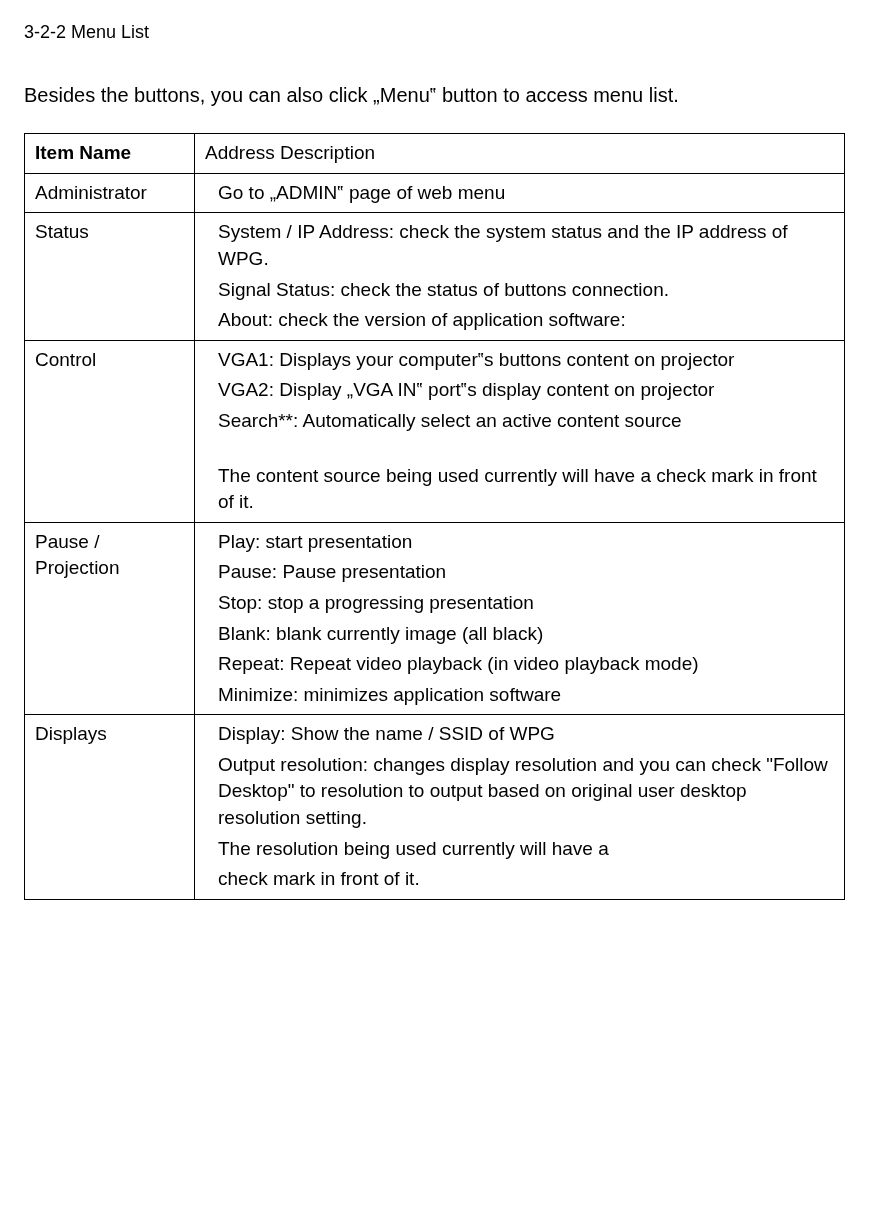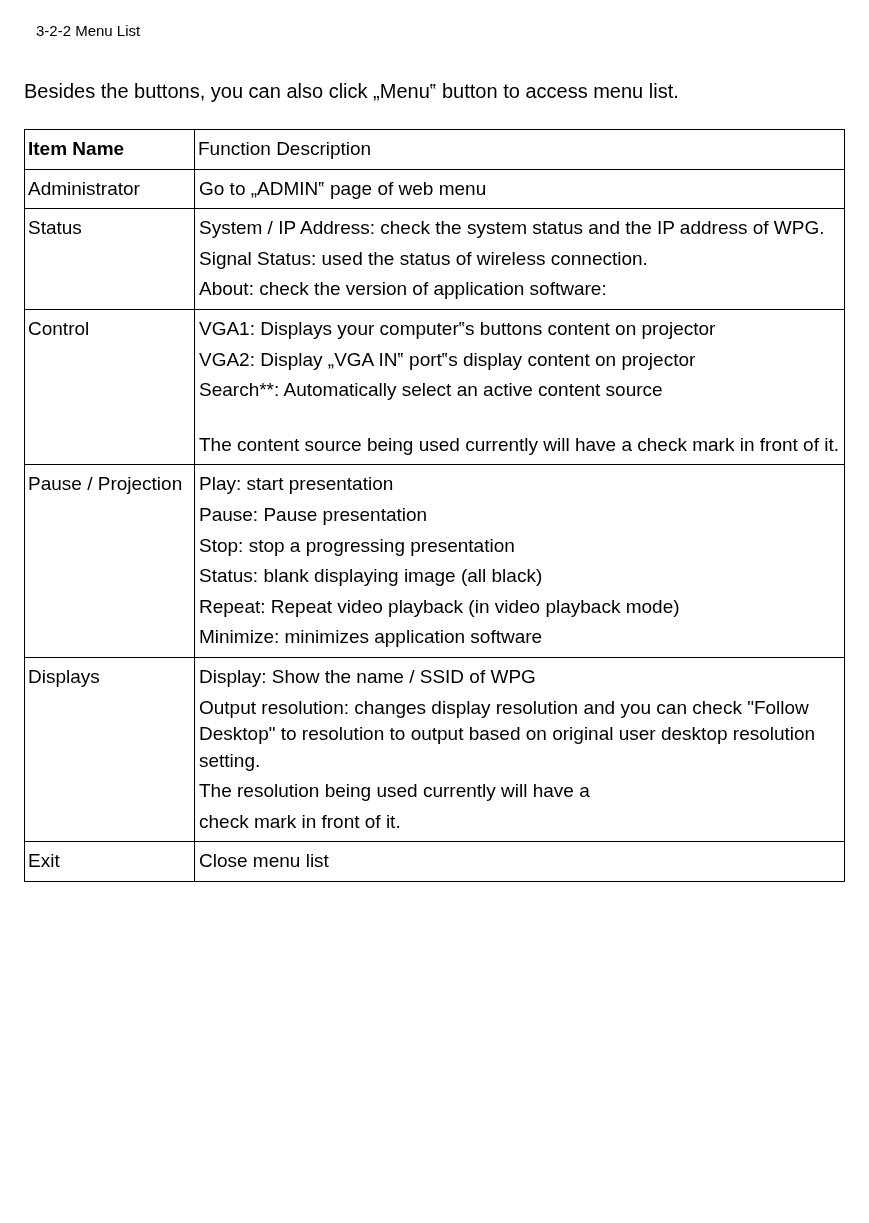--- a/index.html
+++ b/index.html
@@ -6,48 +6,48 @@
       font-family: Arial, sans-serif;
       font-size: 19px;
       line-height: 1.4;
       margin: 0;
       padding: 20px 24px;
       color: #000;
       background: #fff;
       width: 821px;
     }
     h2 {
-      font-size: 15px;
+      font-size: 18px;
       font-weight: normal;
-      margin: 0 0 36px 12px;
+      margin: 0 0 36px 0;
     }
     p.intro {
       font-size: 20px;
       margin: 0 0 24px 0;
     }
     table {
       border-collapse: collapse;
       width: 100%;
       table-layout: fixed;
     }
     td, th {
       border: 1px solid #000;
       vertical-align: top;
-      padding: 6px 3px;
+      padding: 6px 10px;
       text-align: left;
       font-weight: normal;
     }
     th {
       font-weight: bold;
     }
     col.col1 {
       width: 170px;
     }
     .cell p {
-      margin: 0 0 4px 1px;
+      margin: 0 0 4px 13px;
     }
     .cell p:last-child {
       margin-bottom: 0;
     }
     .gap {
       height: 20px;
     }
   </style>
 </head>
 <body>
@@ -57,68 +57,62 @@
 <p class="intro">Besides the buttons, you can also click „Menu‟ button to access menu list.</p>
 
 <table>
   <colgroup>
     <col class="col1">
     <col>
   </colgroup>
   <tbody>
       <tr>
     <th>Item Name</th>
-    <td>Function Description</td>
+    <td>Address Description</td>
   </tr>
   </tbody>
     <tbody id="rows">
       <tr>
         <td>Administrator</td>
         <td class="cell">
           <p>Go to „ADMIN‟ page of web menu</p>
         </td>
       </tr>
       <tr>
         <td>Status</td>
         <td class="cell">
           <p>System / IP Address: check the system status and the IP address of WPG.</p>
-          <p>Signal Status: used the status of wireless connection.</p>
+          <p>Signal Status: check the status of buttons connection.</p>
           <p>About: check the version of application software:</p>
         </td>
       </tr>
       <tr>
         <td>Control</td>
         <td class="cell">
           <p>VGA1: Displays your computer‟s buttons content on projector</p>
           <p>VGA2: Display „VGA IN‟ port‟s display content on projector</p>
           <p>Search**: Automatically select an active content source</p>
           <p class="gap">&nbsp;</p>
           <p>The content source being used currently will have a check mark in front of it.</p>
         </td>
       </tr>
       <tr>
         <td>Pause / Projection</td>
         <td class="cell">
           <p>Play: start presentation</p>
           <p>Pause: Pause presentation</p>
           <p>Stop: stop a progressing presentation</p>
-          <p>Status: blank displaying image (all black)</p>
+          <p>Blank: blank currently image (all black)</p>
           <p>Repeat: Repeat video playback (in video playback mode)</p>
           <p>Minimize: minimizes application software</p>
         </td>
       </tr>
       <tr>
         <td>Displays</td>
         <td class="cell">
           <p>Display: Show the name / SSID of WPG</p>
           <p>Output resolution: changes display resolution and you can check "Follow Desktop" to resolution to output based on original user desktop resolution setting.</p>
           <p>The resolution being used currently will have a</p>
           <p>check mark in front of it.</p>
         </td>
       </tr>
-      <tr>
-        <td>Exit</td>
-        <td class="cell">
-          <p>Close menu list</p>
-        </td>
-      </tr>
     </tbody>
 </table>
 
 </body></html>

